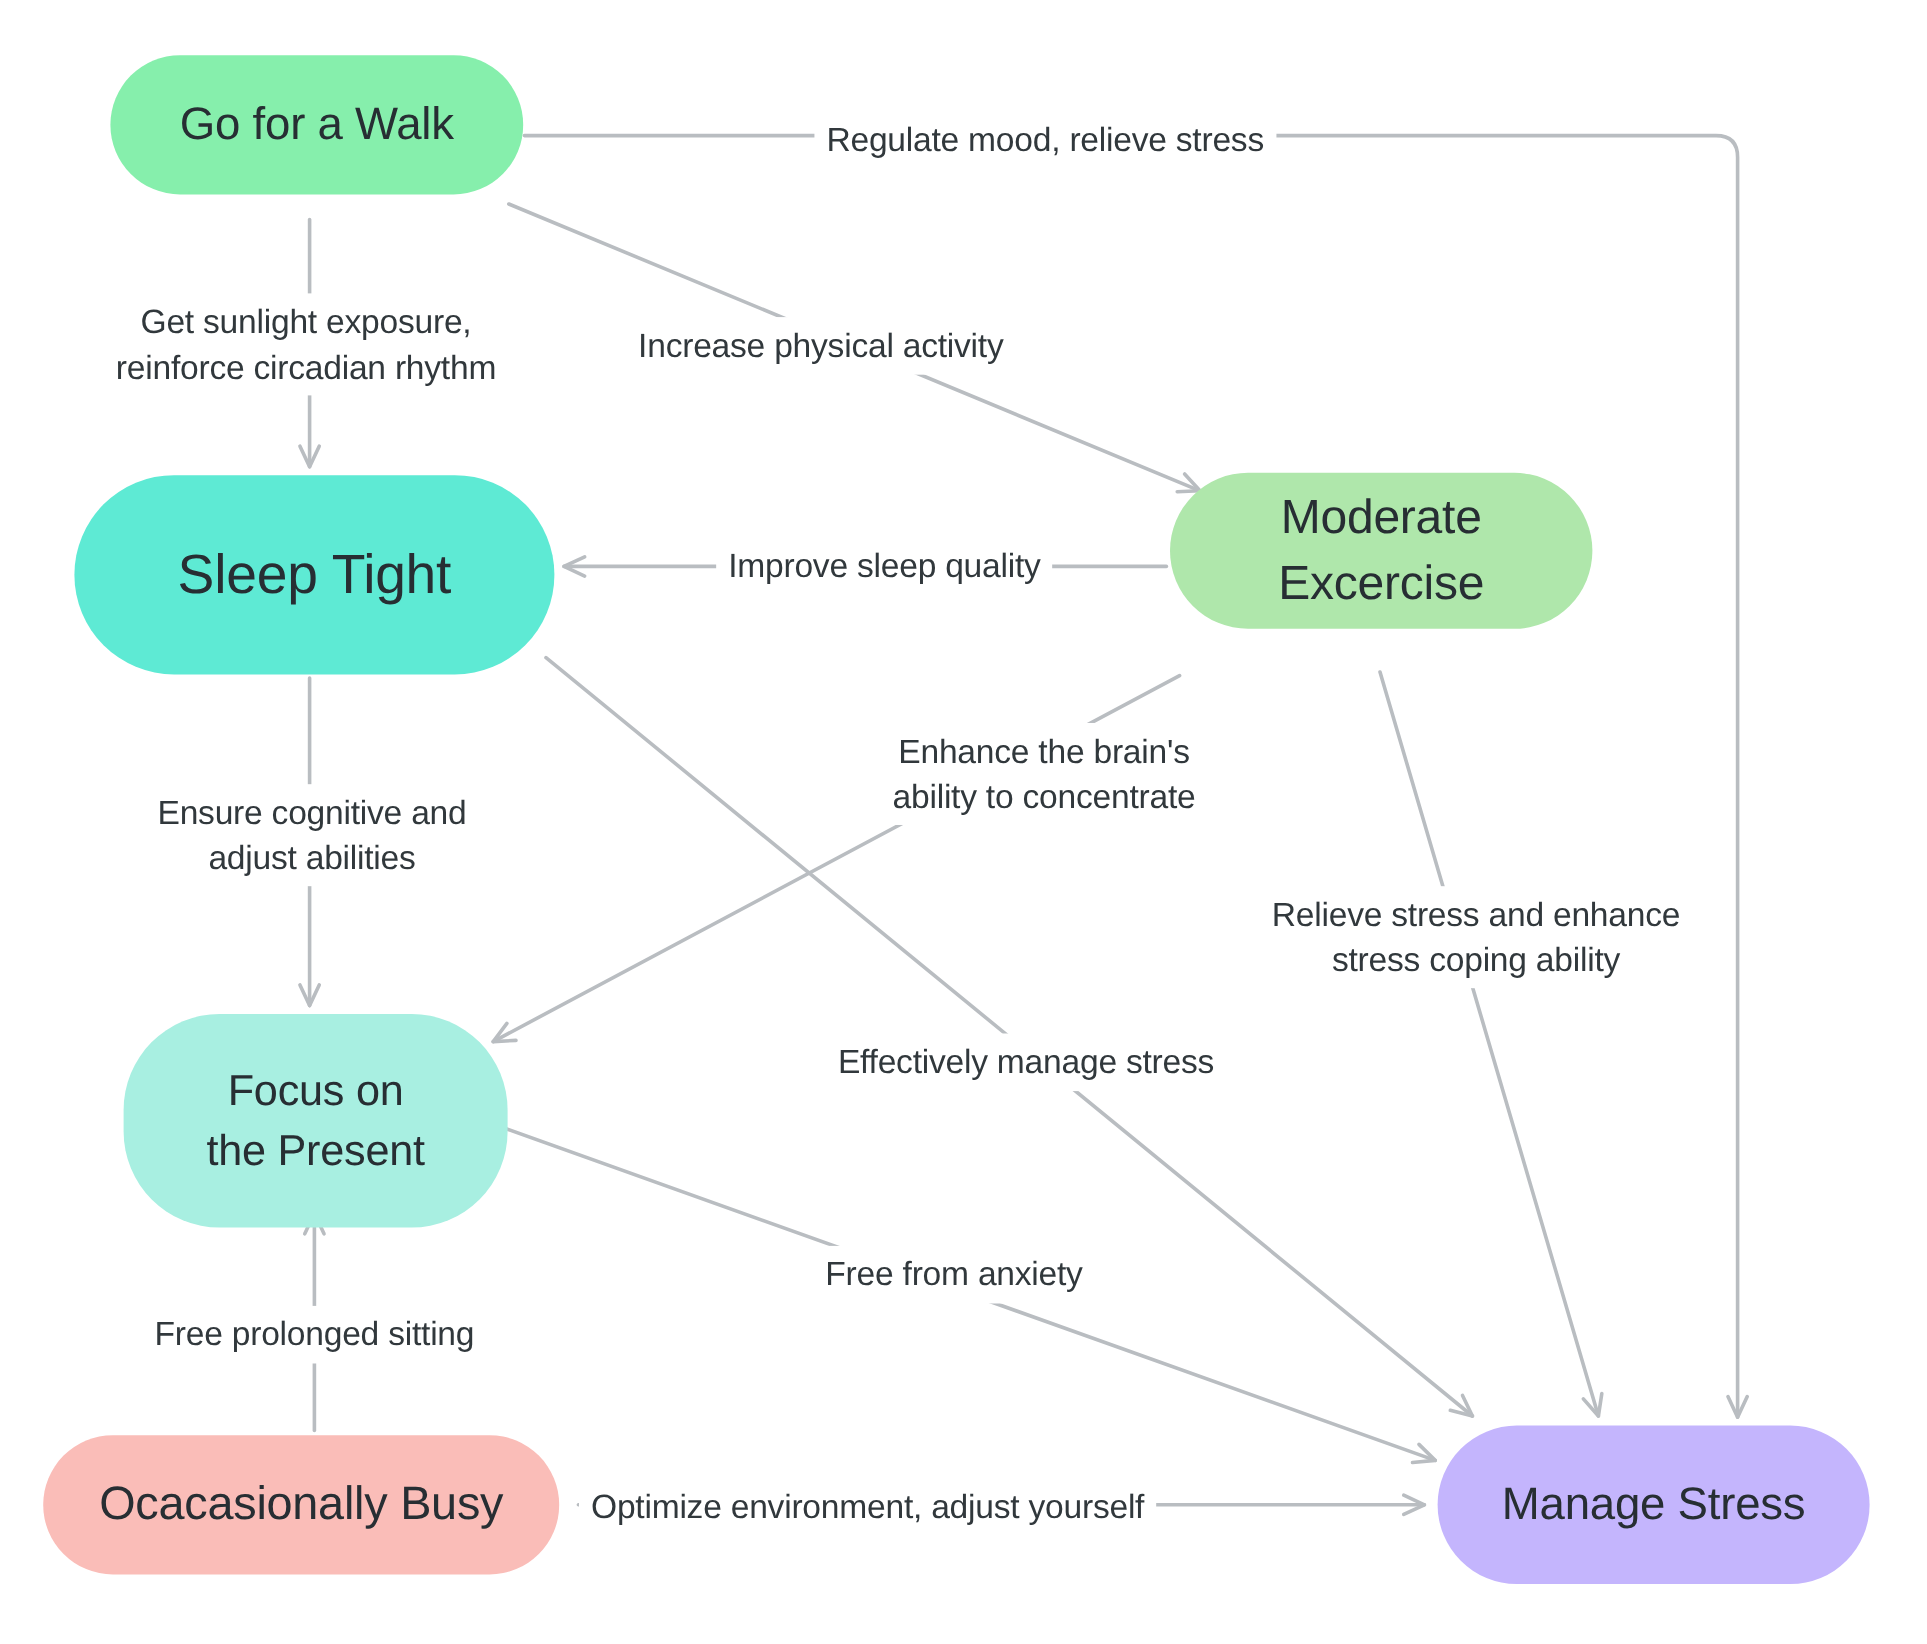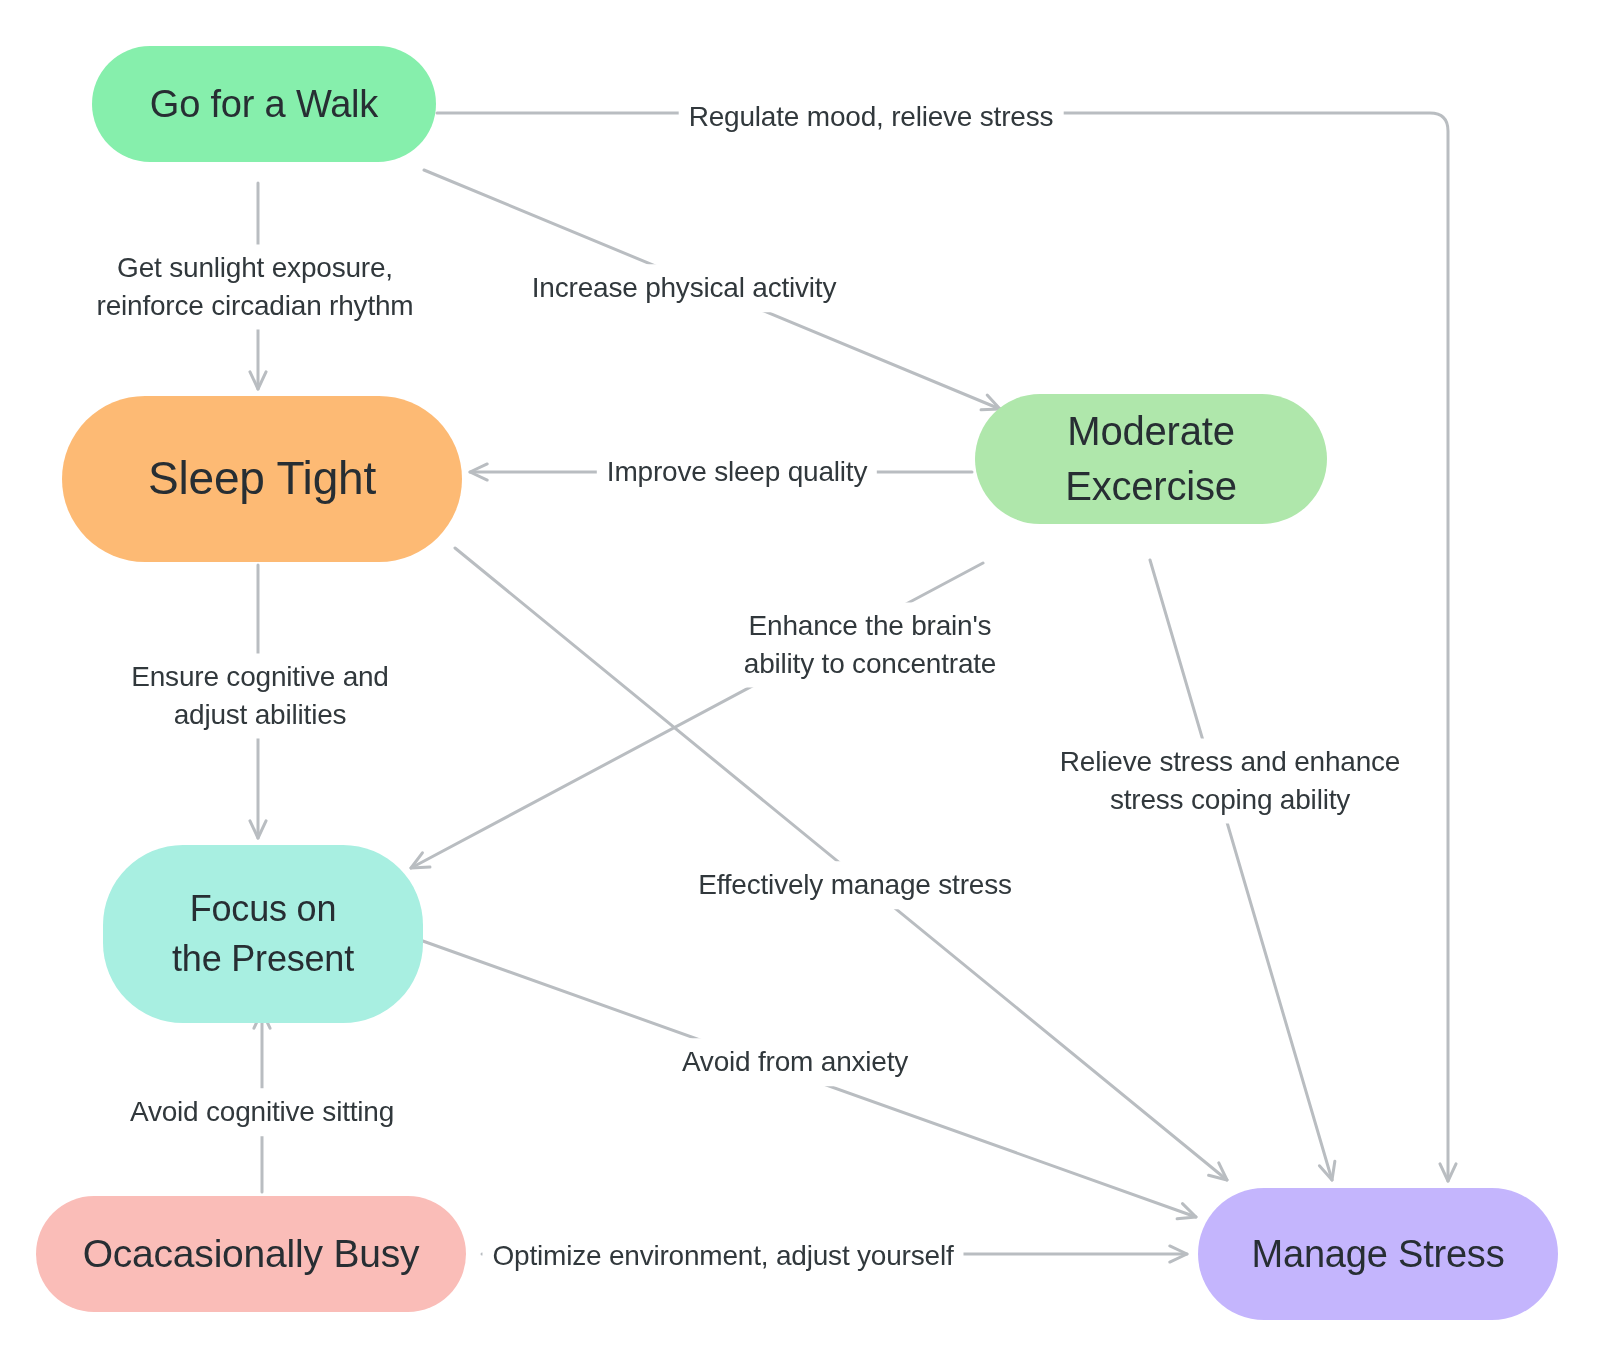--- a/index.html
+++ b/index.html
@@ -66,24 +66,24 @@
 reinforce circadian rhythm</div>
     <div class="edge-label" style="left: 684px; top: 288px; color: rgb(49, 56, 60);">Increase physical activity</div>
     <div class="edge-label" style="left: 737px; top: 472px; color: rgb(49, 56, 60);">Improve sleep quality</div>
     <div class="edge-label" style="left: 870px; top: 645px; color: rgb(49, 56, 60);">Enhance the brain's
 ability to concentrate</div>
     <div class="edge-label" style="left: 1230px; top: 781px; color: rgb(49, 56, 60);">Relieve stress and enhance
 stress coping ability</div>
     <div class="edge-label" style="left: 260px; top: 696px; color: rgb(49, 56, 60);">Ensure cognitive and
 adjust abilities</div>
     <div class="edge-label" style="left: 855px; top: 885px; color: rgb(49, 56, 60);">Effectively manage stress</div>
-    <div class="edge-label" style="left: 795px; top: 1062px; color: rgb(49, 56, 60);">Avoid from anxiety</div>
-    <div class="edge-label" style="left: 262px; top: 1112px; color: rgb(49, 56, 60);">Avoid cognitive sitting</div>
+    <div class="edge-label" style="left: 795px; top: 1062px; color: rgb(49, 56, 60);">Free from anxiety</div>
+    <div class="edge-label" style="left: 262px; top: 1112px; color: rgb(49, 56, 60);">Free prolonged sitting</div>
     <div class="edge-label" style="left: 723px; top: 1256px; color: rgb(49, 56, 60);">Optimize environment, adjust yourself</div>
     <div class="node" style="left: 92px; top: 46px; width: 344px; height: 116px; background: #86efac; border-radius: 67px; font-size: 38px; color: rgb(39, 46, 51);">Go for a Walk</div>
-    <div class="node" style="left: 62px; top: 396px; width: 400px; height: 166px; background: #fdba74; border-radius: 83px; font-size: 46px; color: rgb(39, 46, 51);">Sleep Tight</div>
+    <div class="node" style="left: 62px; top: 396px; width: 400px; height: 166px; background: #5eead4; border-radius: 83px; font-size: 46px; color: rgb(39, 46, 51);">Sleep Tight</div>
     <div class="node" style="left: 975px; top: 394px; width: 352px; height: 130px; background: rgb(175, 231, 171); border-radius: 81px; font-size: 40px; color: rgb(39, 46, 51);">Moderate
 Excercise</div>
     <div class="node" style="left: 103px; top: 845px; width: 320px; height: 178px; background: rgb(168, 239, 225); border-radius: 80px; font-size: 36px; color: rgb(39, 46, 51);">Focus on
 the Present</div>
     <div class="node" style="left: 36px; top: 1196px; width: 430px; height: 116px; background: rgb(250, 189, 184); border-radius: 58px; font-size: 39px; color: rgb(39, 46, 51); text-align: center;">Ocacasionally Busy</div>
     <div class="node" style="left: 1198px; top: 1188px; width: 360px; height: 132px; background: #c4b5fd; border-radius: 66px; font-size: 38px; color: rgb(39, 46, 51);">Manage Stress</div>
   </div>
 
 </body></html>

